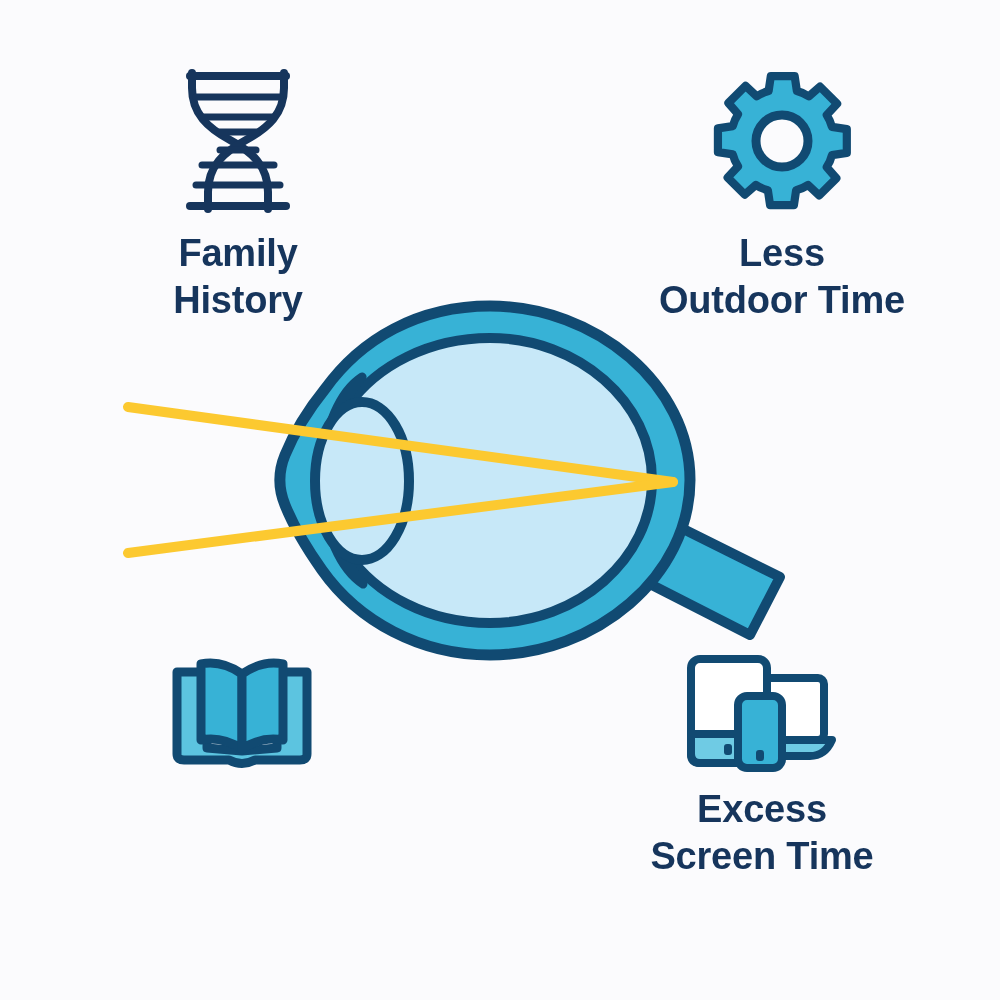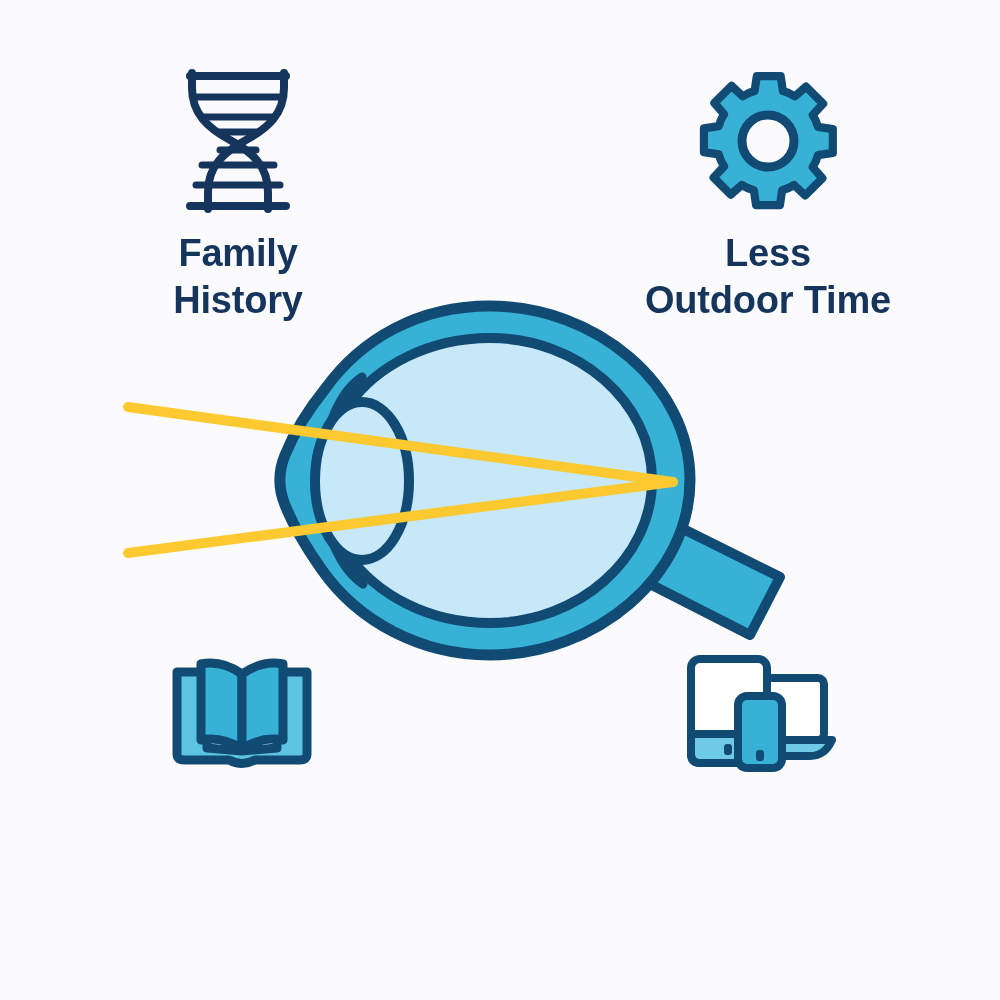--- a/index.html
+++ b/index.html
@@ -40,21 +40,21 @@
     color: #16355c;
     font-family: "Liberation Sans", sans-serif;
     font-weight: bold;
     font-size: 38px;
     line-height: 47px;
     letter-spacing: -0.2px;
     white-space: pre-line;
   }
 
   #factor-family-history { left: 68px;  top: 66px; }
-  #factor-outdoor-time   { left: 598px; top: 66px; }
+  #factor-outdoor-time   { left: 612px; top: 66px; }
   #factor-reading-habits { left: 72px;  top: 652px; }
   #factor-screen-time    { left: 592px; top: 652px; }
 
   
   #eye-illustration {
     position: absolute;
     left: 100px;
     top: 285px;
     width: 800px;
     height: 400px;
@@ -158,20 +158,22 @@
           <path d="M9 82 L85 82 L85 102 Q85 111 76 111 L18 111 Q9 111 9 102 Z" fill="#6fcbe4" stroke="#114a72" stroke-width="8" stroke-linejoin="round"></path>
           <rect x="42" y="92" width="8" height="11" rx="3" fill="#114a72"></rect>
         </g>
 
         <g>
           <rect x="56" y="44" width="44" height="72" rx="9" fill="#37b2d6" stroke="#114a72" stroke-width="8"></rect>
           <rect x="74" y="98" width="8" height="11" rx="3" fill="#114a72"></rect>
         </g>
       </svg>
     </span>
+    <div class="label">Excess
+Screen Time</div>
   </div>
 
   <div id="eye-illustration">
     <svg width="800" height="400" viewBox="0 0 800 400" aria-hidden="true">
 
       <g>
         <path d="M525 215 L680 292 L650 350 L497 272 Z" fill="#37b2d6" stroke="#114a72" stroke-width="10" stroke-linejoin="round"></path>
       </g>
 
       <g>

